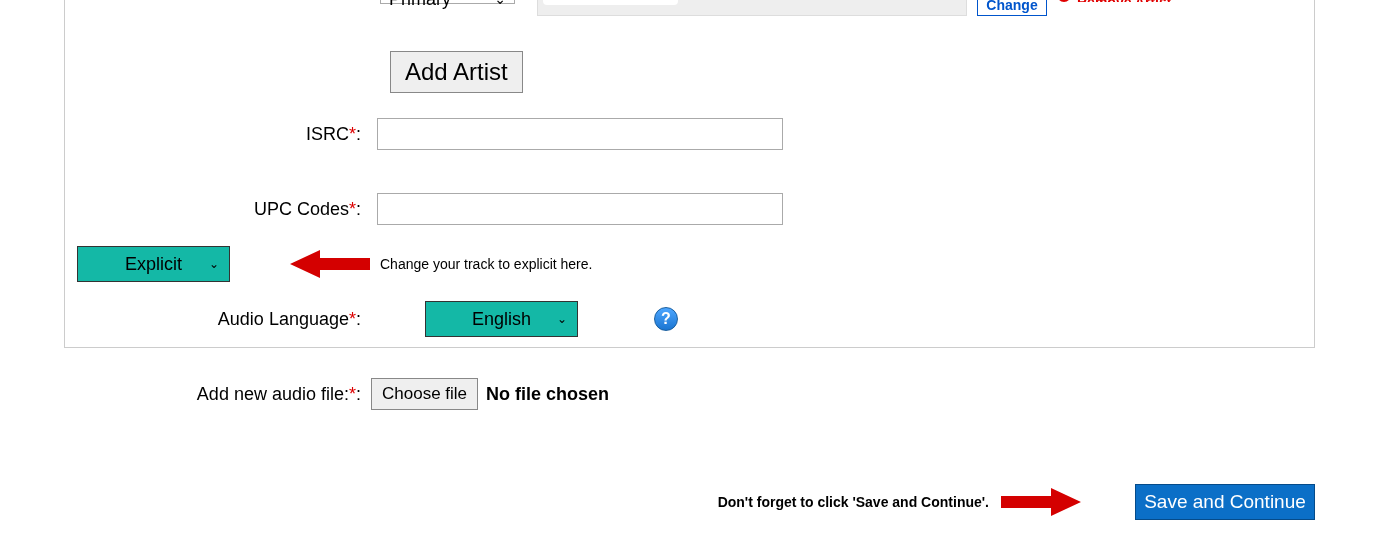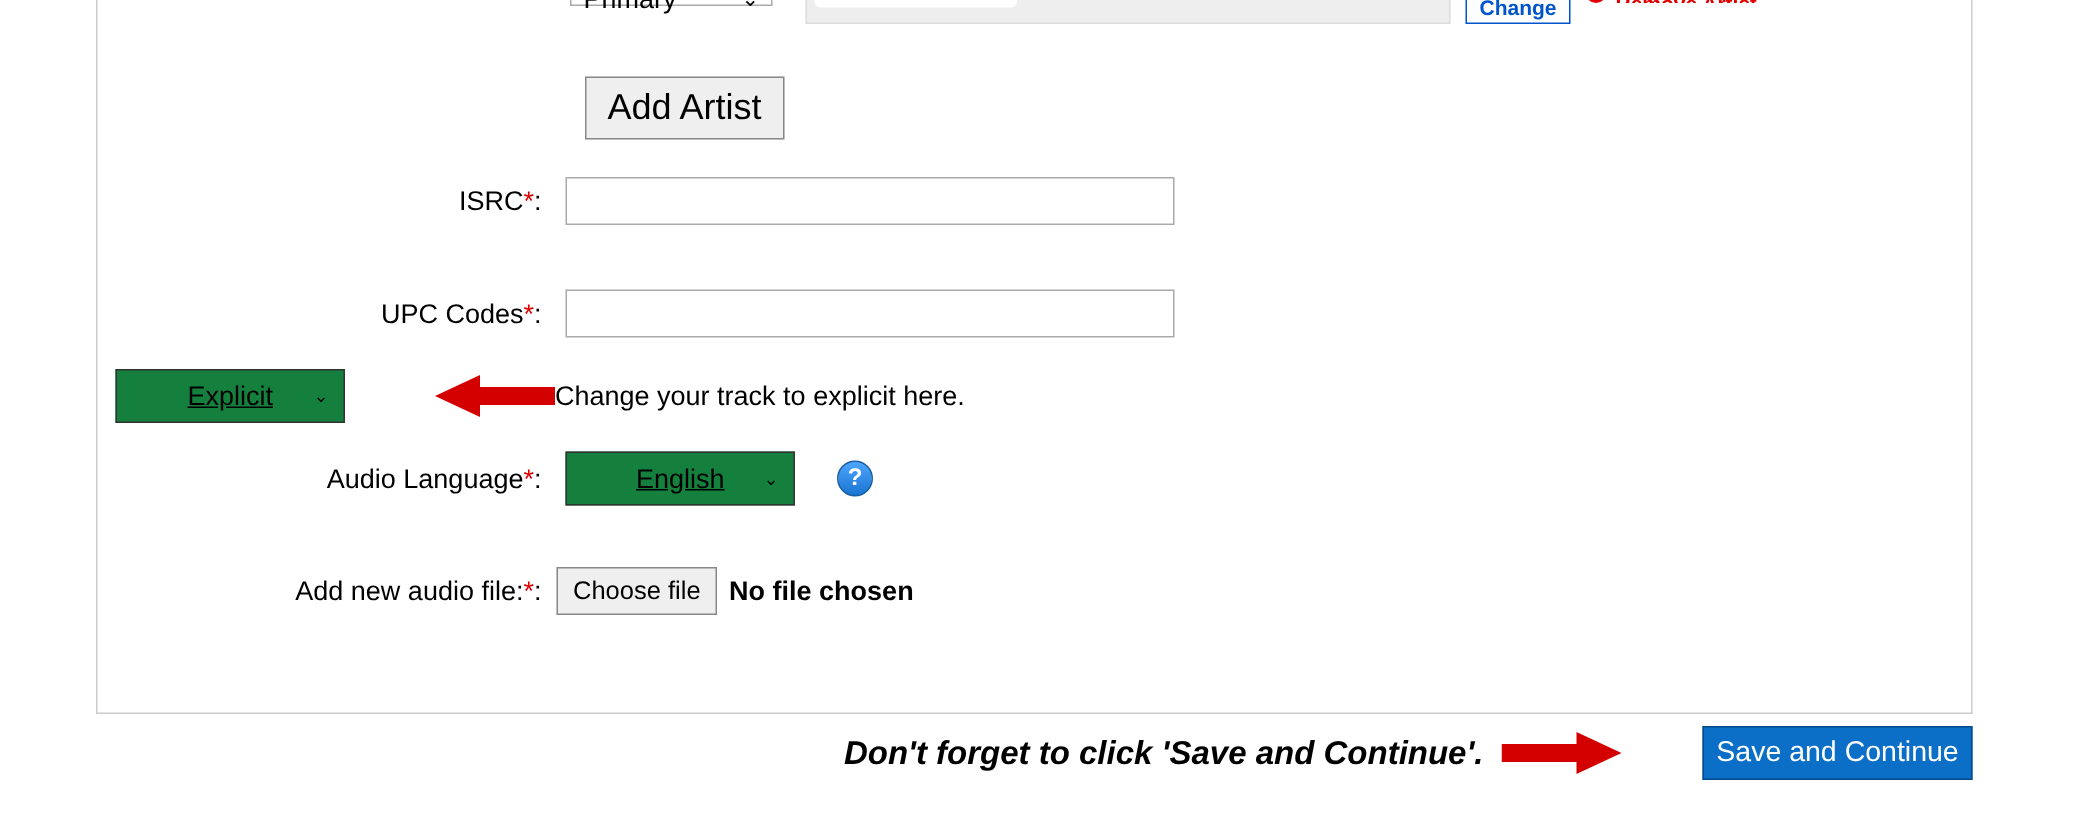--- a/index.html
+++ b/index.html
@@ -10,21 +10,21 @@
       font-size: 15px;
       color: #000;
       background: #fff;
       position: relative;
     }
     .panel {
       position: absolute;
       left: 64px;
       top: 0;
       width: 1251px;
-      height: 476px;
+      height: 348px;
       border-left: 1px solid #ccc;
       border-right: 1px solid #ccc;
       border-bottom: 1px solid #ccc;
       padding-left: 0;
     }
     .primary-select {
       position: absolute;
       left: 315px;
       top: -6px;
       width: 135px;
@@ -117,30 +117,29 @@
       height: 32px;
       border: 1px solid #aaa;
       background: #fff;
       padding: 0 6px;
       margin-left: 12px;
     }
     .select {
       width: 153px;
       height: 36px;
       border: 1px solid #333;
-      background: #15803d;
+      background: #14b8a6;
       margin-left: 12px;
       display: flex;
       align-items: center;
       padding: 0 10px;
       font-size: 18px;
       justify-content: center;
       position: relative;
       cursor: pointer;
-      text-decoration: underline;
     }
     .select .chev {
       position: absolute;
       right: 10px;
       font-size: 12px;
     }
     .help-icon {
       width: 24px; height: 24px;
       border-radius: 50%;
       background: linear-gradient(#4da6ff,#1a75d1);
@@ -154,21 +153,22 @@
     }
     .arrow-left {
       width: 80px;
       height: 32px;
       position: relative;
       display: flex;
       align-items: center;
     }
     .arrow-left svg { width: 80px; height: 32px; }
     .annotation {
-      font-size: 18px;
+      font-size: 14px;
+      margin-left: 10px;
       white-space: nowrap;
     }
     .choose-file-btn {
       padding: 5px 10px;
       font-size: 17px;
       background: #efefef;
       border: 1px solid #888;
       cursor: pointer;
       margin-left: 6px;
     }
@@ -181,23 +181,22 @@
       position: absolute;
       left: 64px;
       top: 484px;
       width: 1251px;
       display: flex;
       align-items: center;
       justify-content: flex-end;
       gap: 12px;
     }
     .footer-text {
-      font-size: 22px;
+      font-size: 14px;
       font-weight: 600;
-      font-style: italic;
     }
     .arrow-right { width: 80px; height: 32px; }
     .save-btn {
       width: 180px;
       height: 36px;
       background: #0b6fc7;
       color: #fff;
       border: 1px solid #054b8a;
       font-size: 19px;
       display: flex;
@@ -252,21 +251,21 @@
     </div>
     <div style="width:60px;"></div>
     <div class="arrow-left">
       <svg viewBox="0 0 80 32">
           <polygon points="0,16 30,2 30,10 80,10 80,22 30,22 30,30" fill="#d40000"></polygon>
         </svg>
     </div>
     <span class="annotation">Change your track to explicit here.</span>
   </div>
 
-  <div class="field-row" style="top:301px;">
+  <div class="field-row" style="top:301px;gap:48px;">
     <div class="label">
       <span>Audio Language</span><span class="req">*</span>:
     </div>
     <div class="select">
       <span>English</span>
       <span class="chev">⌄</span>
     </div>
     <div class="help-icon">?</div>
   </div>
 

